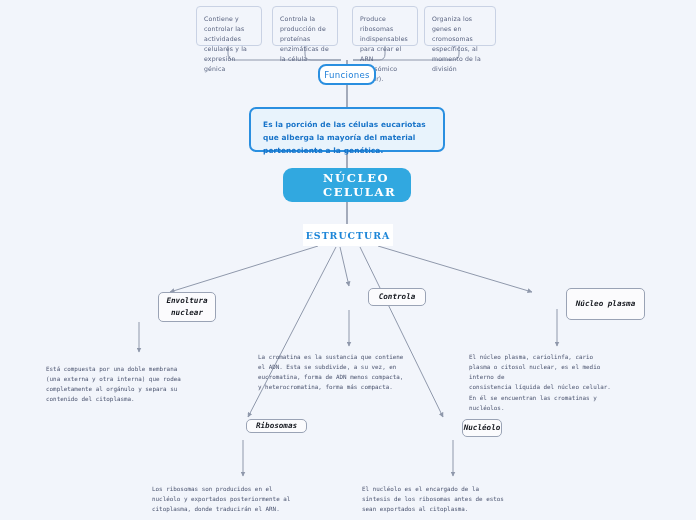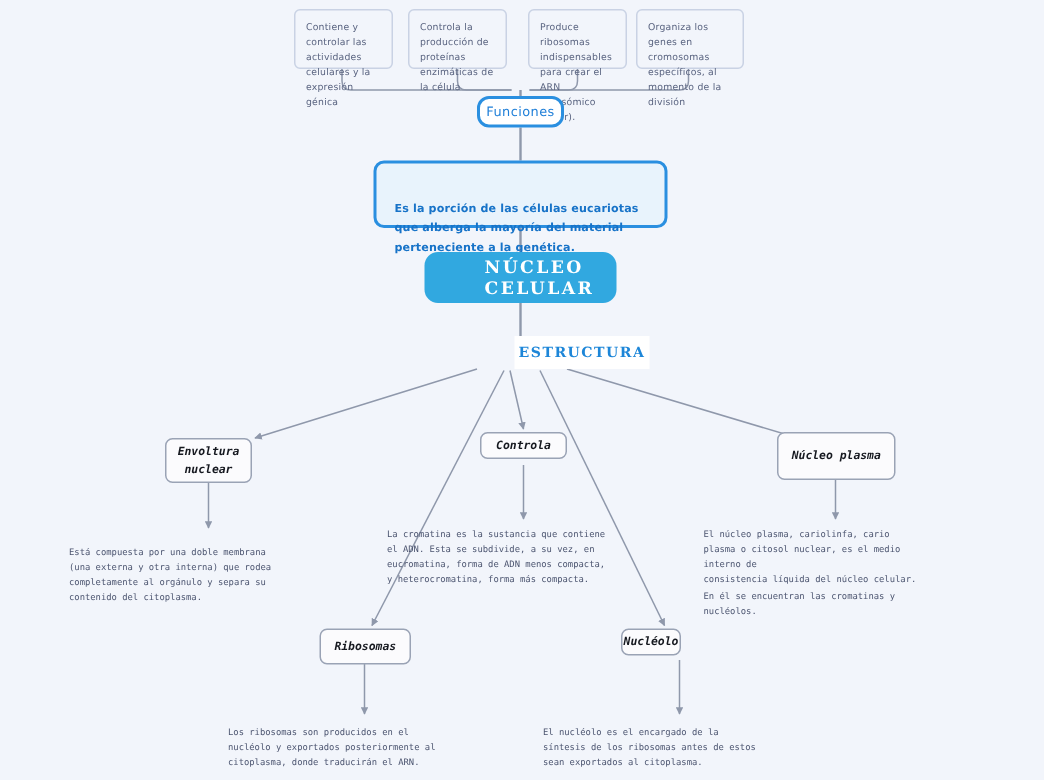--- a/index.html
+++ b/index.html
@@ -64,21 +64,21 @@
   
   .def-box {
     border: 2px solid #2a8fe0;
     border-radius: 7px;
     background: #e8f3fc;
     color: #1773c8;
     font-family: "DejaVu Sans", sans-serif;
     font-weight: bold;
     font-size: 7.4px;
     line-height: 1.75;
-    padding: 24px 11px 9px 12px;
+    padding: 10px 11px 9px 12px;
     letter-spacing: 0.1px;
   }
 
   
   .center-node {
     background: #31a8e0;
     border-radius: 9px;
     color: #ffffff;
     font-family: "DejaVu Serif", serif;
     font-weight: bold;
@@ -94,38 +94,38 @@
   .struct-node {
     background: #ffffff;
     color: #1d86d8;
     font-family: "DejaVu Serif", serif;
     font-weight: bold;
     font-size: 9.4px;
     letter-spacing: 1px;
     display: flex;
     align-items: center;
     justify-content: center;
-    margin-left: 40px;
   }
 
   
   .topic-node {
     border: 1px solid #9aa3b5;
     border-radius: 5px;
     background: #fbfbfd;
     color: #15181f;
     font-family: "DejaVu Sans Mono", monospace;
     font-style: italic;
     font-weight: bold;
     font-size: 7.6px;
     line-height: 1.52;
     display: flex;
     align-items: center;
     justify-content: center;
     text-align: center;
+    margin-left: 48px;
   }
 
   
   .desc {
     color: #4c5570;
     font-family: "DejaVu Sans Mono", monospace;
     font-size: 5.9px;
     line-height: 1.72;
     white-space: pre-line;
   }
@@ -196,21 +196,21 @@
   </div>
 
   <div class="node topic-node" style="left:320px; top:288px; width:58px; height:18px;">
     <span style="white-space:pre-line">Controla</span>
   </div>
 
   <div class="node topic-node" style="left:518px; top:288px; width:79px; height:32px;">
     <span style="white-space:pre-line">Núcleo plasma</span>
   </div>
 
-  <div class="node topic-node" style="left:213px; top:419px; width:61px; height:24px;">
+  <div class="node topic-node" style="left:198px; top:419px; width:61px; height:14px;">
     <span style="white-space:pre-line">Ribosomas</span>
   </div>
 
   <div class="node topic-node" style="left:414px; top:419px; width:40px; height:18px;">
     <span style="white-space:pre-line">Nucléolo</span>
   </div>
 
   <div class="node desc" style="left:46px; top:364px; width:200px;">Está compuesta por una doble membrana
 (una externa y otra interna) que rodea
 completamente al orgánulo y separa su

